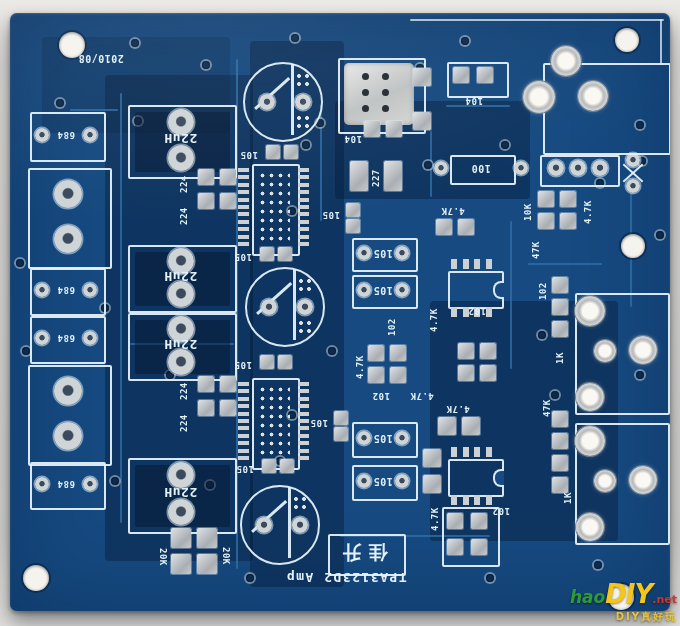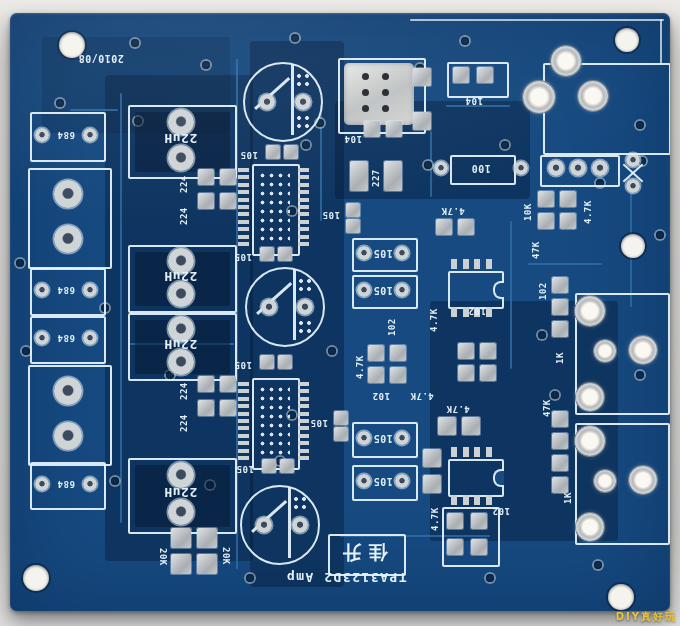--- a/index.html
+++ b/index.html
@@ -390,15 +390,16 @@
   <div class="slabel vd" style="left:209px;top:526px;height:34px">20K</div>
 
   <div class="silk" style="left:318px;top:521px;width:74px;height:38px"></div>
   <div class="slabel logo-cn r180" style="left:318px;top:530px;width:74px;height:20px">佳升</div>
 
   <div class="slabel f13 r180" style="left:250px;top:556px;width:172px;height:18px;letter-spacing:1.5px">TPA3123D2 Amp</div>
 
 </div>
 
 <div class="wm">
+  <div><span class="wm-hao">hao</span><span class="wm-diy">DIY</span><span class="wm-net">.net</span></div>
   <div class="wm-tag">DIY真好玩</div>
 </div>
 </div>
 
 </body></html>

